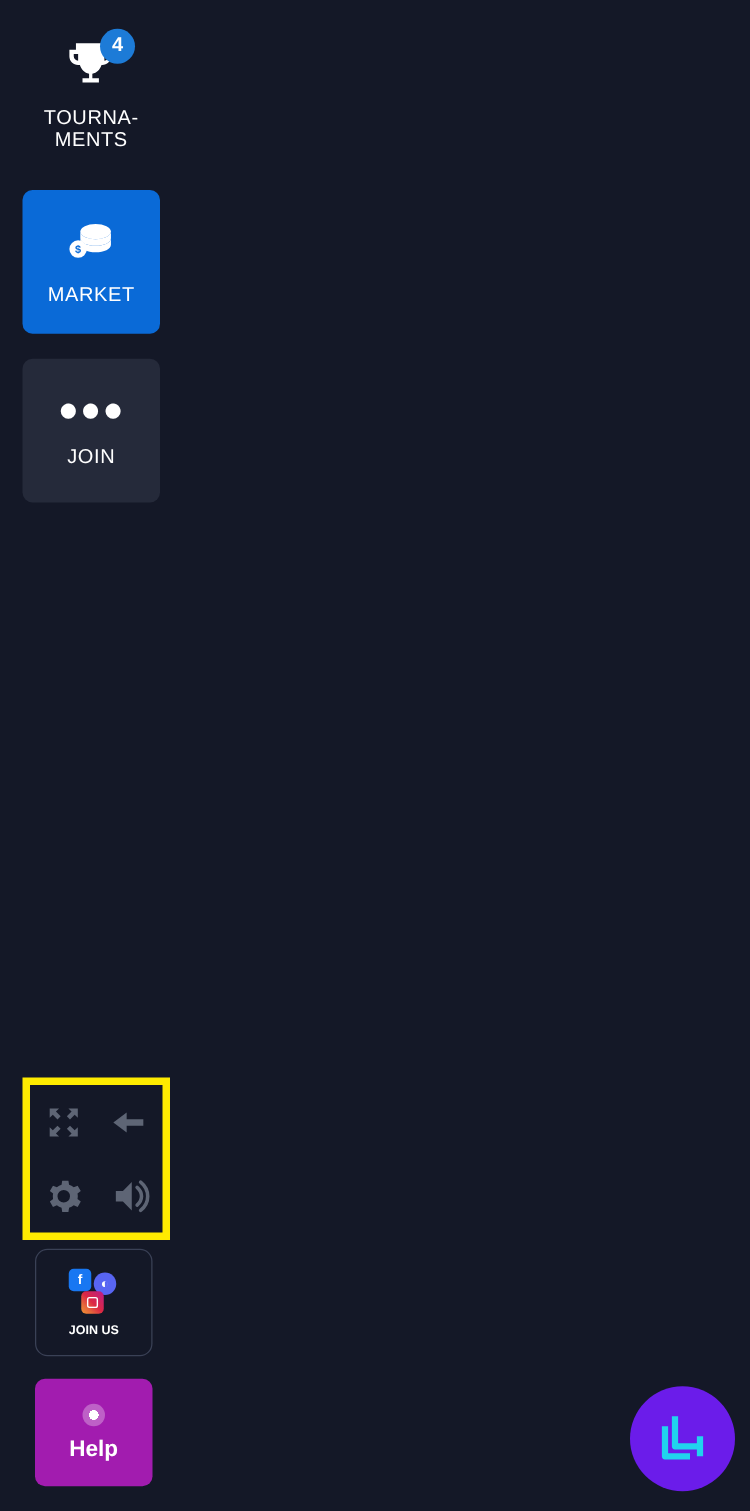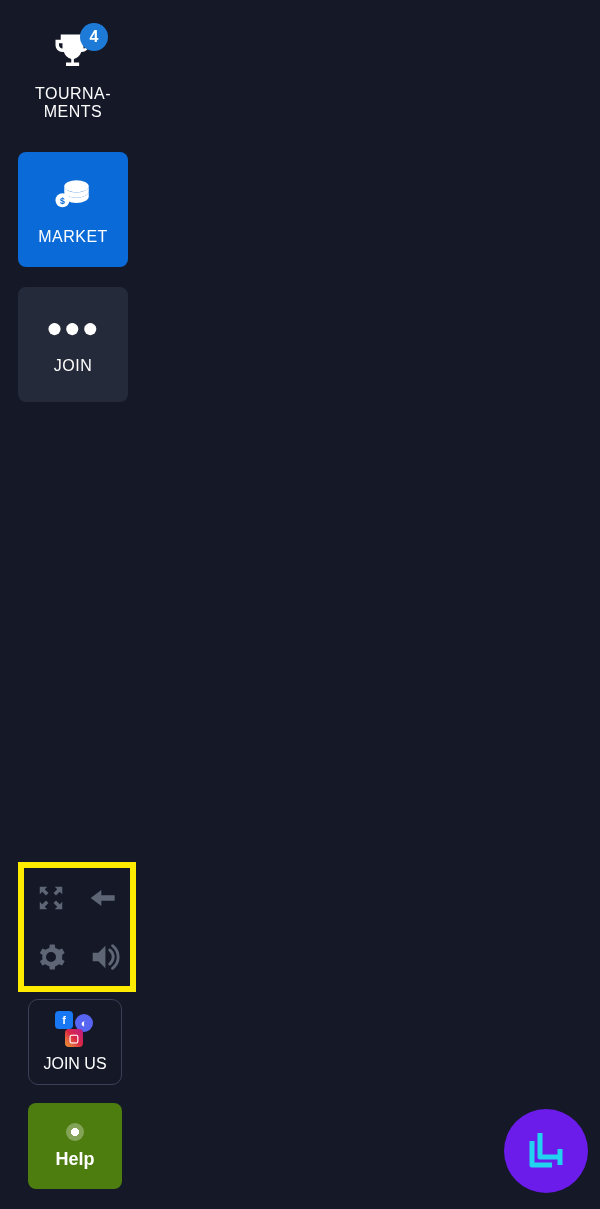--- a/index.html
+++ b/index.html
@@ -118,29 +118,29 @@
   }
   .si {
     width: 18px; height: 18px; border-radius: 4px;
     display:flex; align-items:center; justify-content:center;
     font-size:11px; color:#fff; font-weight:bold;
     position:absolute;
   }
   .si-fb { background:#1877f2; left:2px; top:0; }
   .si-dc { background:#5865f2; left:22px; top:3px; border-radius:50%; }
   .si-ig { background: linear-gradient(45deg,#f09433,#e6683c,#dc2743,#cc2366,#bc1888); left:12px; top:18px; }
-  .joinus-label { font-size: 16px; font-weight: 400; }
+  .joinus-label { font-size: 10px; font-weight: 700; }
 
   .help-btn {
     position: absolute;
     left: 28px;
     top: 1103px;
     width: 94px;
     height: 86px;
-    background: #4d7c0f;
+    background: #a21caf;
     border-radius: 8px;
     display: flex;
     flex-direction: column;
     align-items: center;
     justify-content: center;
     cursor: pointer;
     color: #fff;
     gap: 8px;
   }
   .help-dot {

